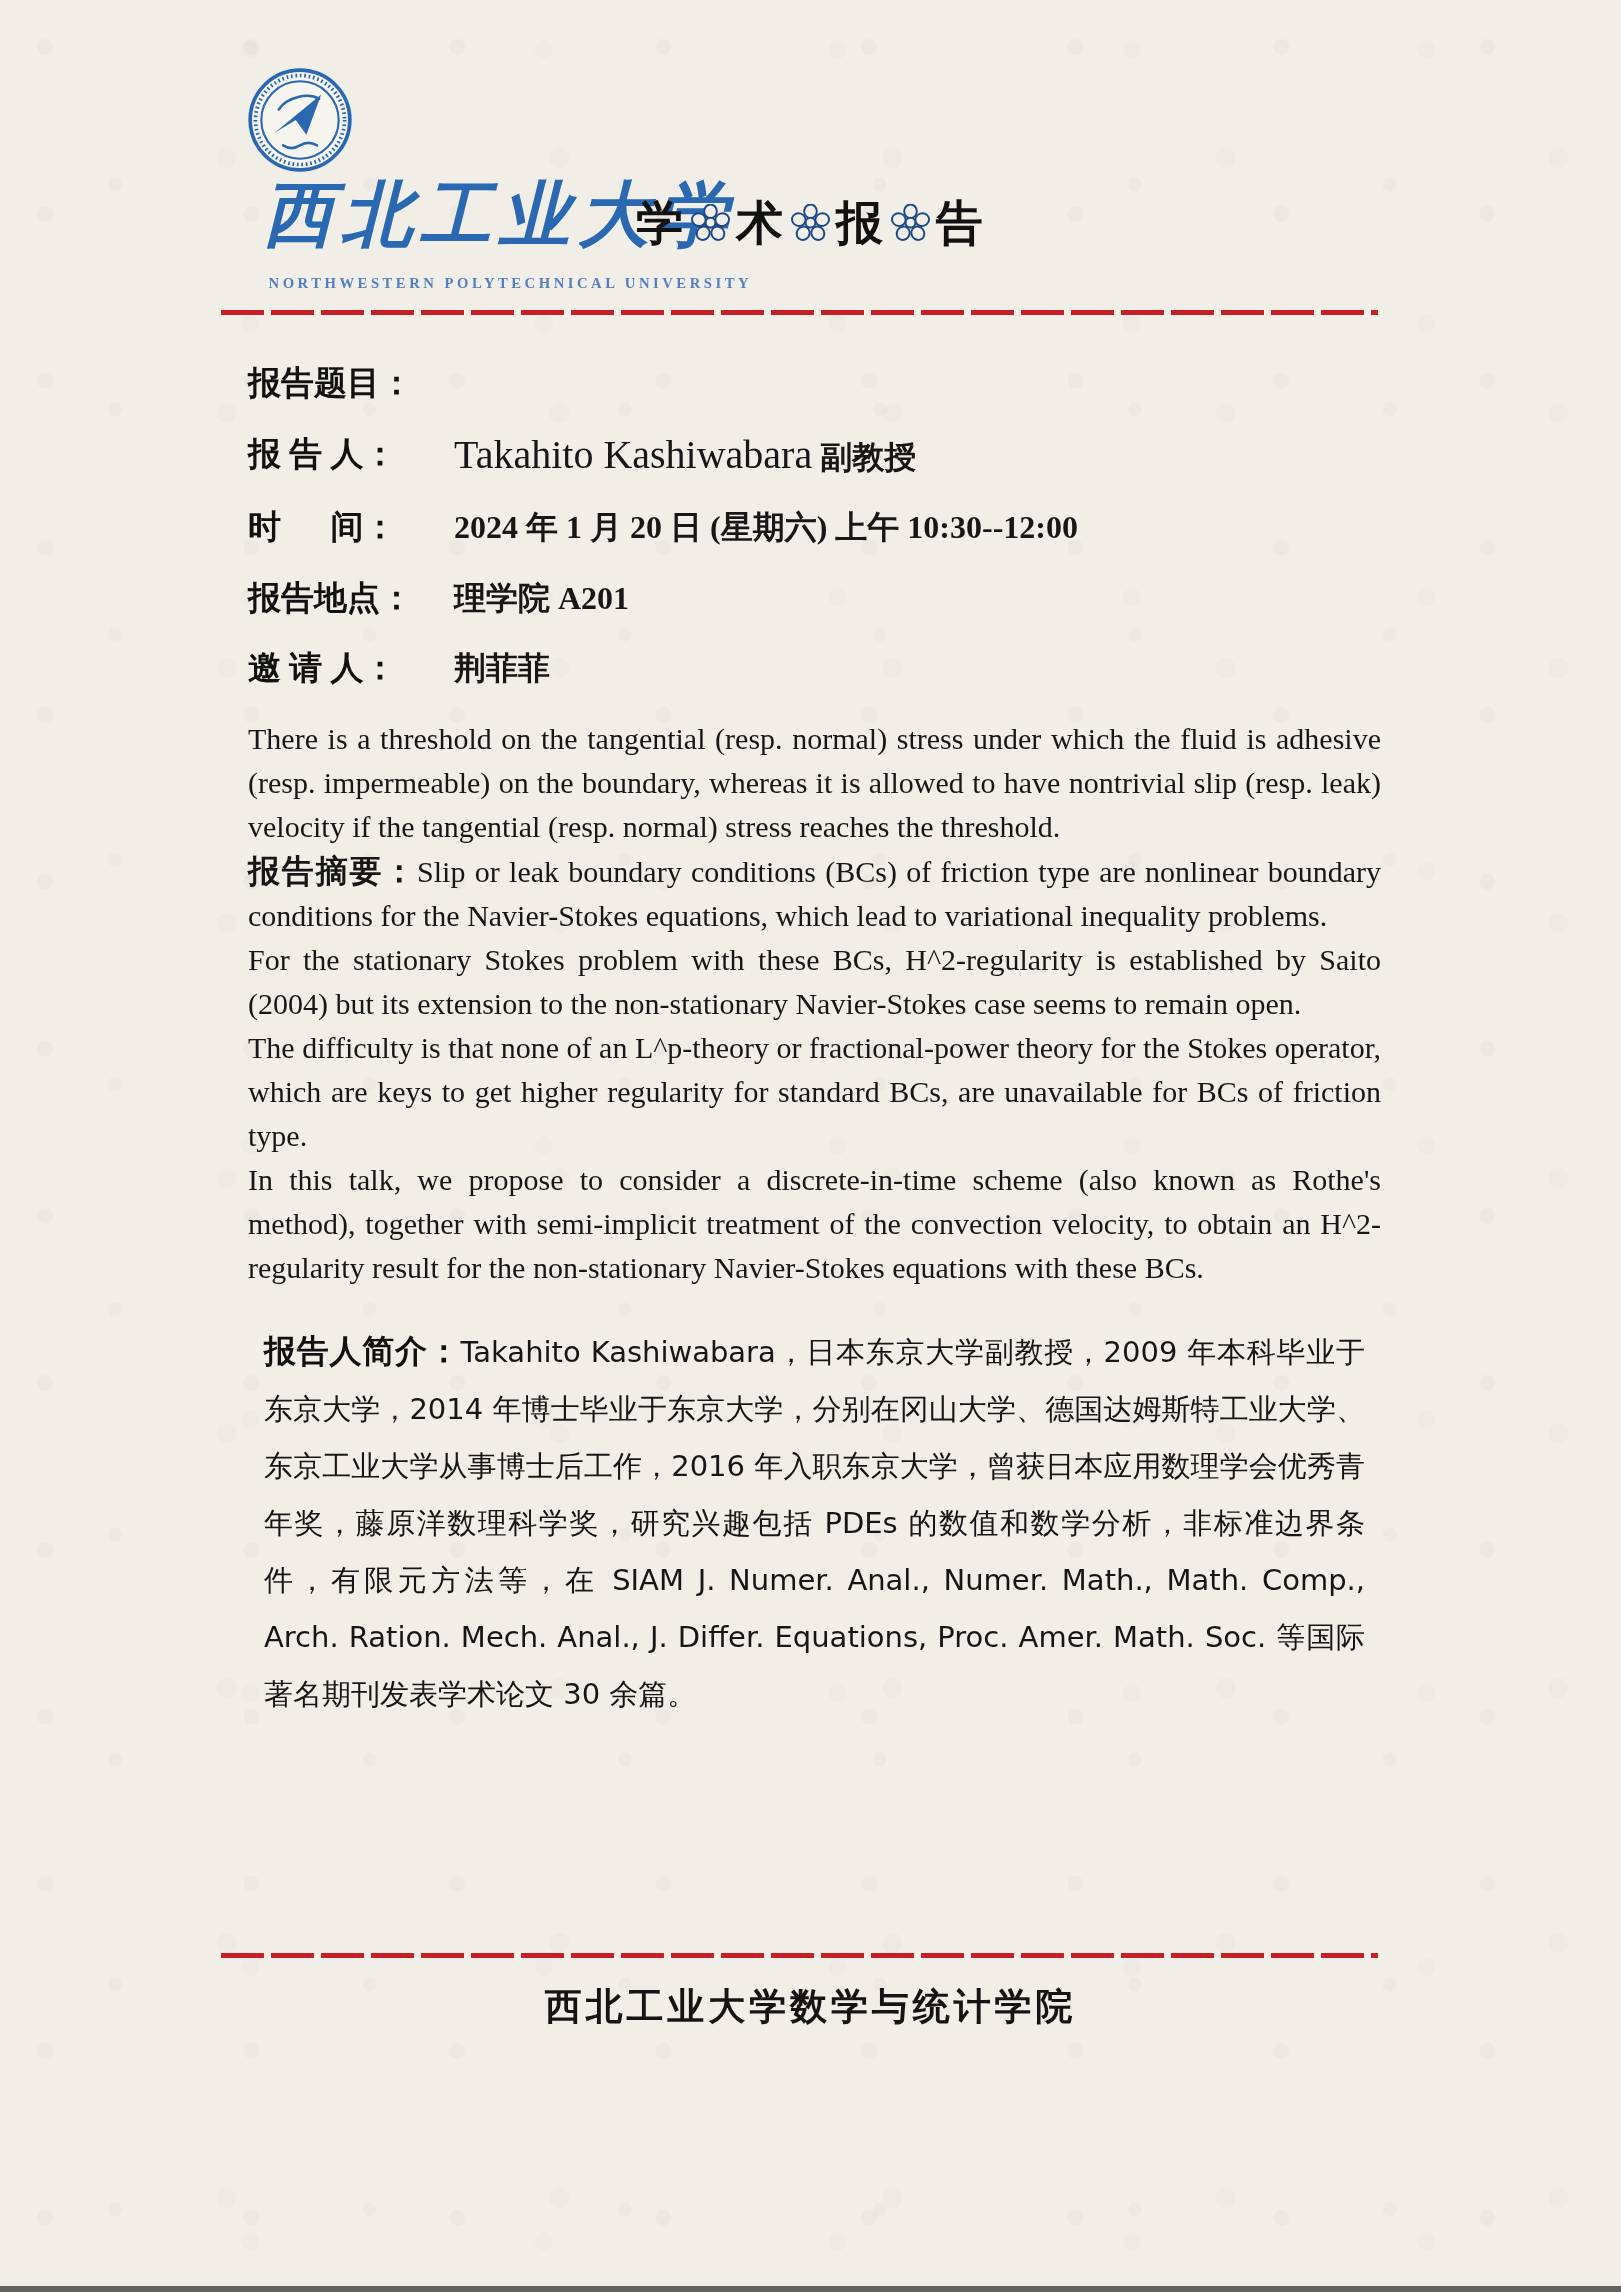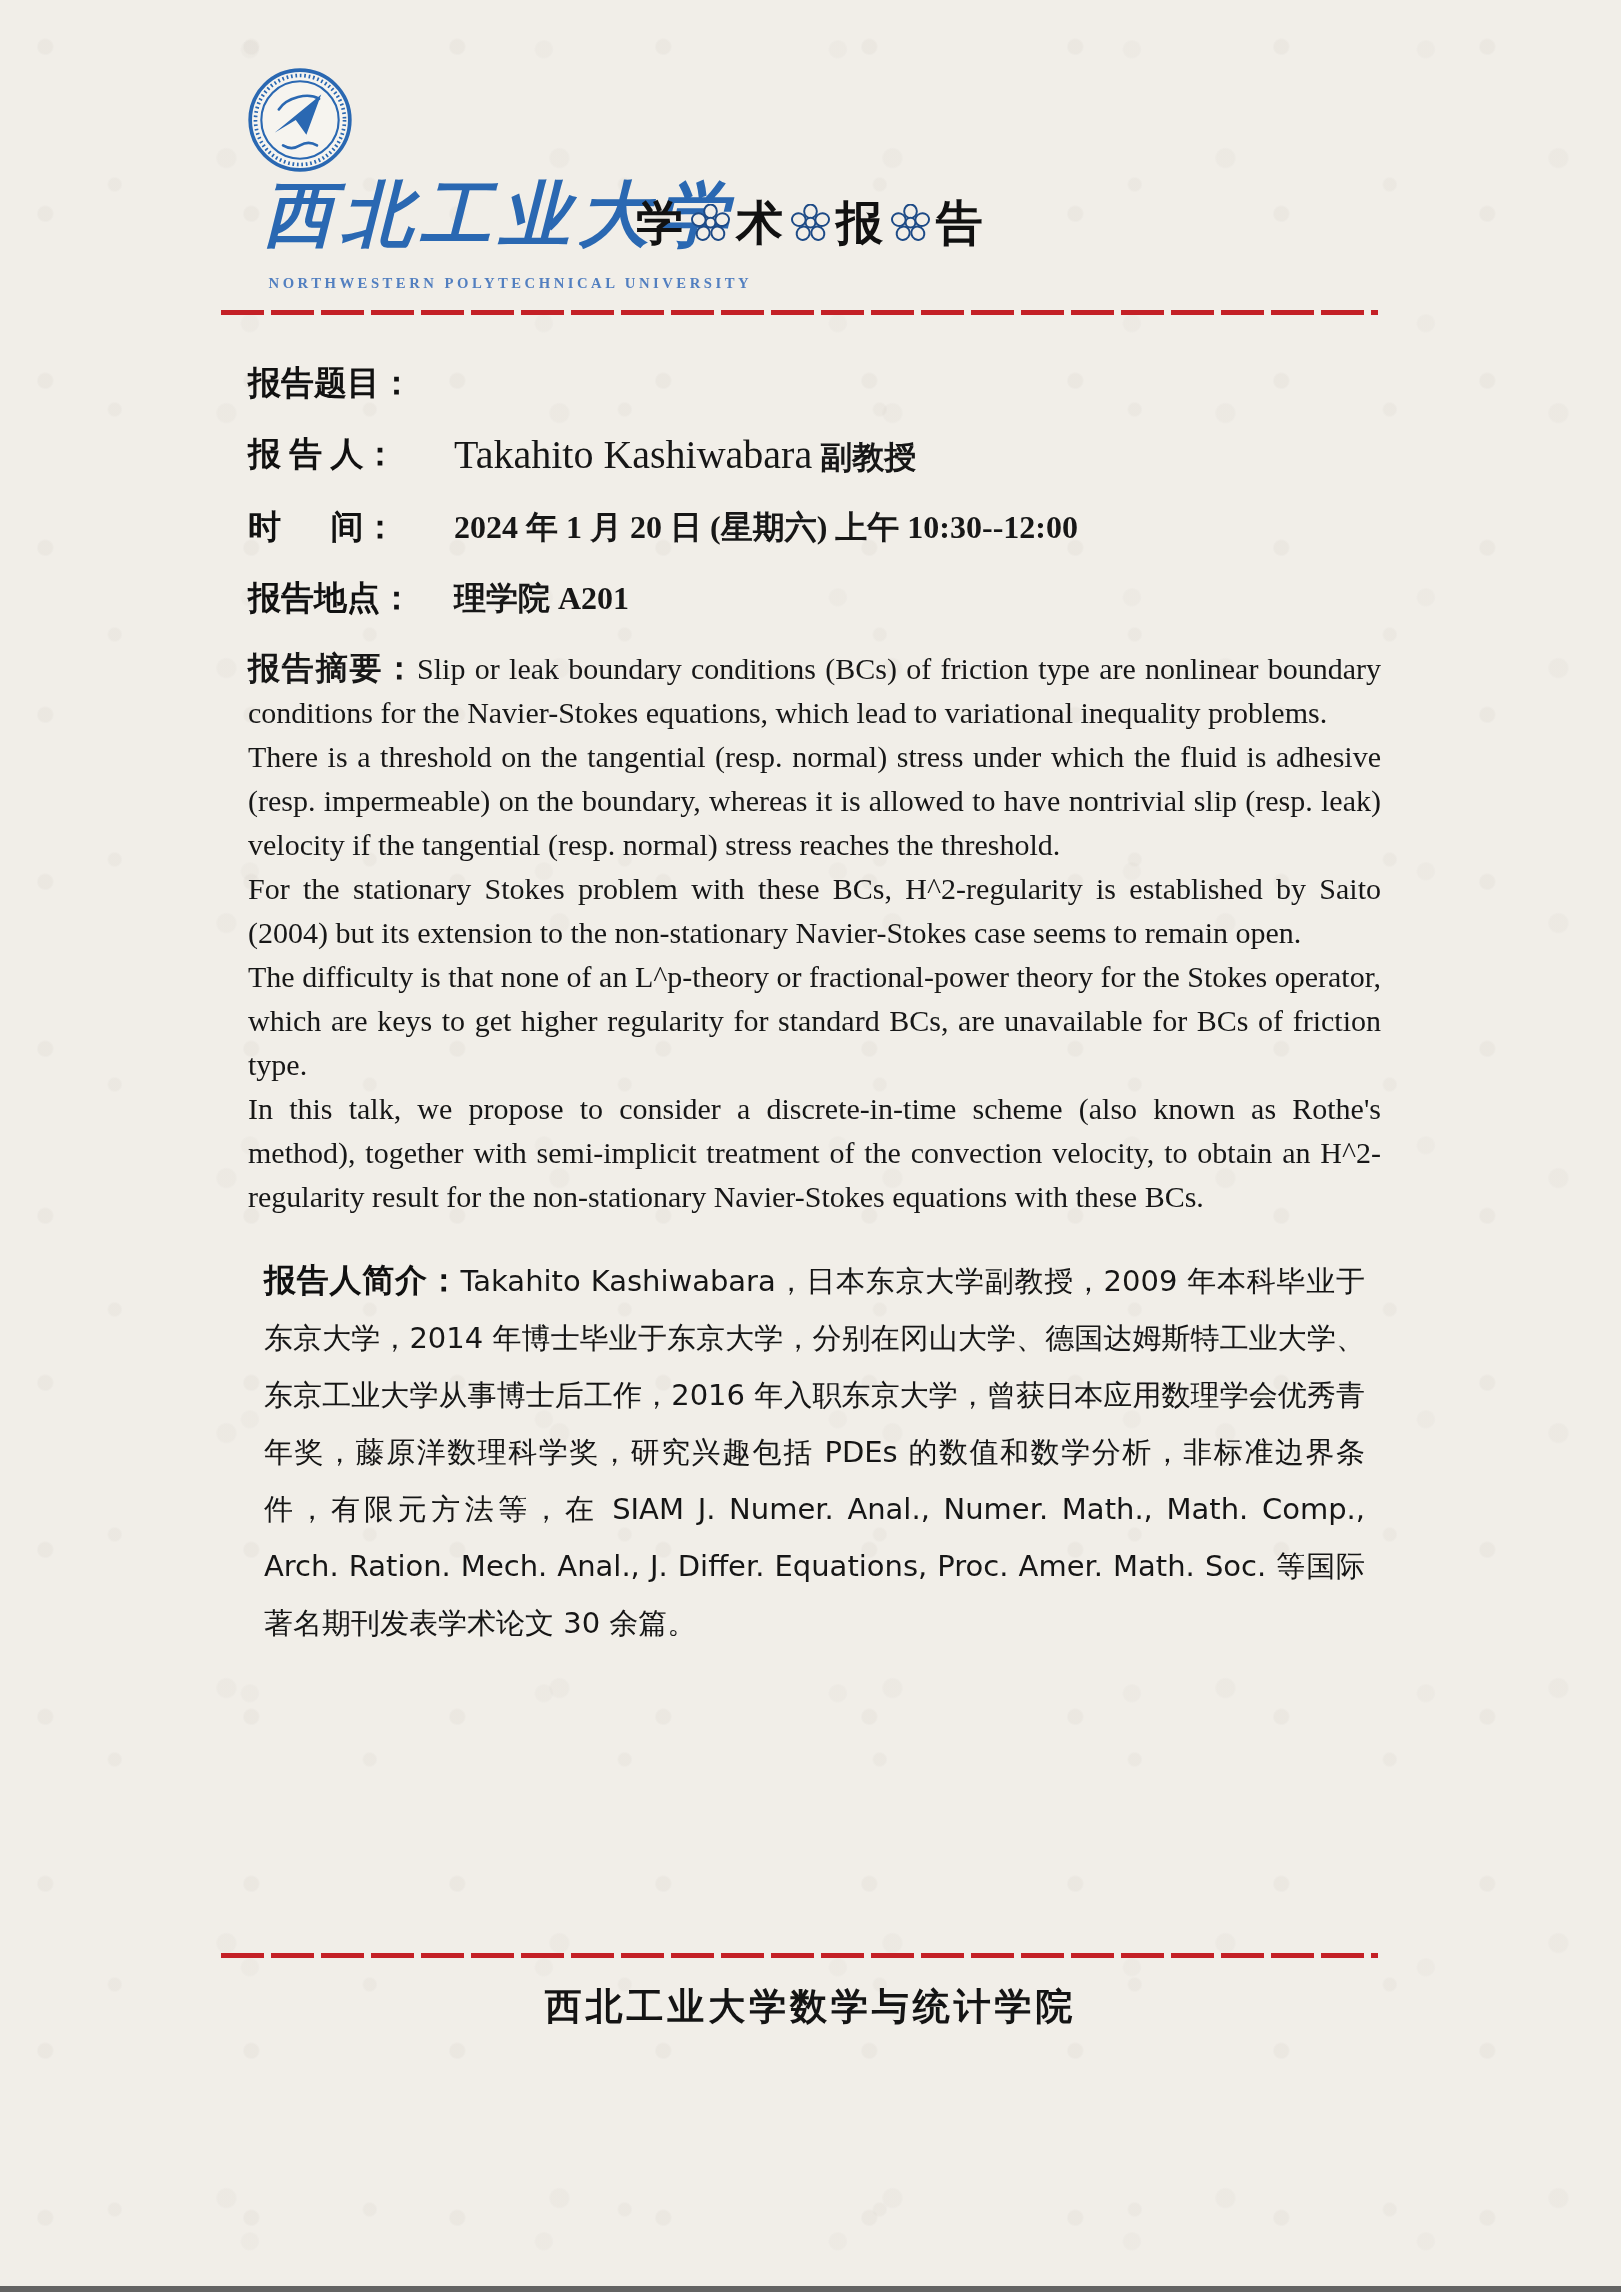--- a/index.html
+++ b/index.html
@@ -154,24 +154,28 @@
     <div class="info-row">
       <span class="info-label">时      间：</span>
       <span class="info-value">2024 年 1 月 20 日 (星期六) 上午 10:30--12:00</span>
     </div>
 
     <div class="info-row">
       <span class="info-label">报告地点：</span>
       <span class="info-value">理学院 A201</span>
     </div>
 
+    <div class="info-row">
+      <span class="info-label">邀 请 人：</span>
+      <span class="info-value">荆菲菲</span>
+    </div>
 
     <section class="abstract">
+      <p>There is a threshold on the tangential (resp. normal) stress under which the fluid is adhesive (resp. impermeable) on the boundary, whereas it is allowed to have nontrivial slip (resp. leak) velocity if the tangential (resp. normal) stress reaches the threshold.</p>
       <p><span class="inline-label">报告摘要：</span><span>Slip or leak boundary conditions (BCs) of friction type are nonlinear boundary conditions for the Navier-Stokes equations, which lead to variational inequality problems.</span></p>
-      <p>There is a threshold on the tangential (resp. normal) stress under which the fluid is adhesive (resp. impermeable) on the boundary, whereas it is allowed to have nontrivial slip (resp. leak) velocity if the tangential (resp. normal) stress reaches the threshold.</p>
       <p>For the stationary Stokes problem with these BCs, H^2-regularity is established by Saito (2004) but its extension to the non-stationary Navier-Stokes case seems to remain open.</p>
       <p>The difficulty is that none of an L^p-theory or fractional-power theory for the Stokes operator, which are keys to get higher regularity for standard BCs, are unavailable for BCs of friction type.</p>
       <p>In this talk, we propose to consider a discrete-in-time scheme (also known as Rothe's method), together with semi-implicit treatment of the convection velocity, to obtain an H^2-regularity result for the non-stationary Navier-Stokes equations with these BCs.</p>
     </section>
 
     <section class="bio">
       <p><span class="inline-label">报告人简介：</span><span>Takahito Kashiwabara，日本东京大学副教授，2009 年本科毕业于东京大学，2014 年博士毕业于东京大学，分别在冈山大学、德国达姆斯特工业大学、东京工业大学从事博士后工作，2016 年入职东京大学，曾获日本应用数理学会优秀青年奖，藤原洋数理科学奖，研究兴趣包括 PDEs 的数值和数学分析，非标准边界条件，有限元方法等，在 SIAM J. Numer. Anal., Numer. Math., Math. Comp., Arch. Ration. Mech. Anal., J. Differ. Equations, Proc. Amer. Math. Soc. 等国际著名期刊发表学术论文 30 余篇。</span></p>
     </section>
 
   </main>

